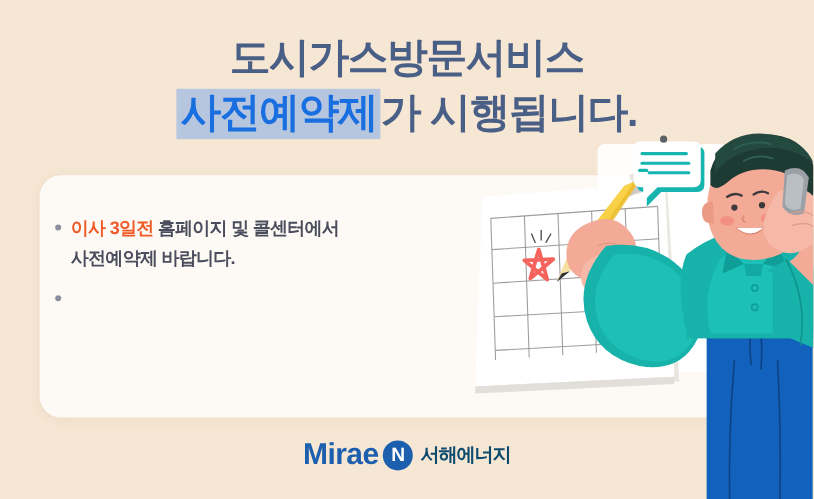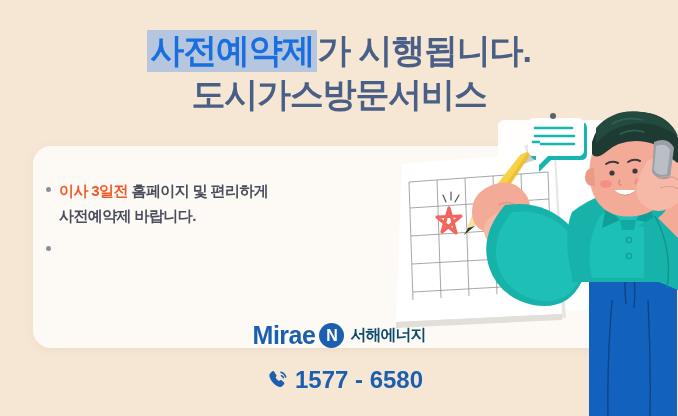--- a/index.html
+++ b/index.html
@@ -86,23 +86,22 @@
   .btxt .o { color:#f05a28; }
 
   
   .footer {
     position:absolute;
     left:0; bottom:22px;
     width:678px;
     display:flex;
     align-items:center;
     justify-content:center;
-    gap:16px;
+    gap:26px;
     z-index:8;
-    flex-direction:column;
   }
   .logo-wrap { display:flex; align-items:center; gap:4px; }
   .logo-mirae {
     font-size:25px; font-weight:bold;
     color:#1b5fae; letter-spacing:-0.5px;
   }
   .logo-n {
     width:25px; height:25px; border-radius:50%;
     background:#1b5fae; color:#fff;
     font-size:16px; font-weight:bold;
@@ -303,50 +302,39 @@
         <path d="M533 142 L539 142" stroke="#16b5b0" stroke-width="2.6" stroke-linecap="round"></path>
       </g>
 
       <circle cx="553" cy="116" r="3" fill="#3f4a52" opacity="0.85"></circle>
     </g>
   </svg>
 
   <div class="card"></div>
 
   <div class="headline">
+    <div class="hl-line hl-line1">도시가스방문서비스</div>
     <div class="hl-line hl-line2"><span class="hi">사전예약제</span><span class="rest">가 시행됩니다.</span></div>
-    <div class="hl-line hl-line1">도시가스방문서비스</div>
   </div>
 
   <div class="bullets">
 
     <div class="bullet">
       <span class="dot"></span>
-      <span class="btxt"><span class="o">이사 3일전 </span><span>홈페이지 및 편리하게</span><br><span>사전예약제 바랍니다.</span></span>
+      <span class="btxt"><span class="o">이사 3일전 </span><span>홈페이지 및 콜센터에서</span><br><span>사전예약제 바랍니다.</span></span>
     </div>
 
 
     <div class="bullet">
       <span class="dot"></span>
     </div>
 
   </div>
 
   <div class="footer">
     <div class="logo-wrap">
       <span class="logo-mirae">Mirae</span>
       <span class="logo-n">N</span>
       <span class="logo-kr">서해에너지</span>
     </div>
-    <div class="tel-wrap">
-      <svg width="22" height="22" viewBox="0 0 24 24">
-        <path d="M6.6 2.2 C5.4 2.6 3.2 4.6 2.7 6.1 c-0.6 1.9 0.8 5.4 3.6 8.6 c3 3.4 6.7 5.4 8.6 4.9
-                 c1.4-0.4 3.4-2.4 3.9-3.6 c0.3-0.8 0.1-1.2-1.6-2.6 c-1.9-1.6-2.3-1.7-3.2-0.9
-                 c-0.9 0.8-1.3 0.7-3-1 c-1.7-1.7-1.8-2.1-1-3 c0.8-0.9 0.7-1.3-0.9-3.2
-                 C7.7 2 7.4 1.9 6.6 2.2 Z" fill="#1b5fae"></path>
-        <path d="M15.2 3.6 c2.6 0.7 4.5 2.6 5.2 5.2" fill="none" stroke="#1b5fae" stroke-width="1.7" stroke-linecap="round"></path>
-        <path d="M15.8 7.3 c1.1 0.4 1.8 1.1 2.1 2.2" fill="none" stroke="#1b5fae" stroke-width="1.7" stroke-linecap="round"></path>
-      </svg>
-      <span class="tel-num">1577 - 6580</span>
-    </div>
   </div>
 
 </div>
 
 </body></html>

